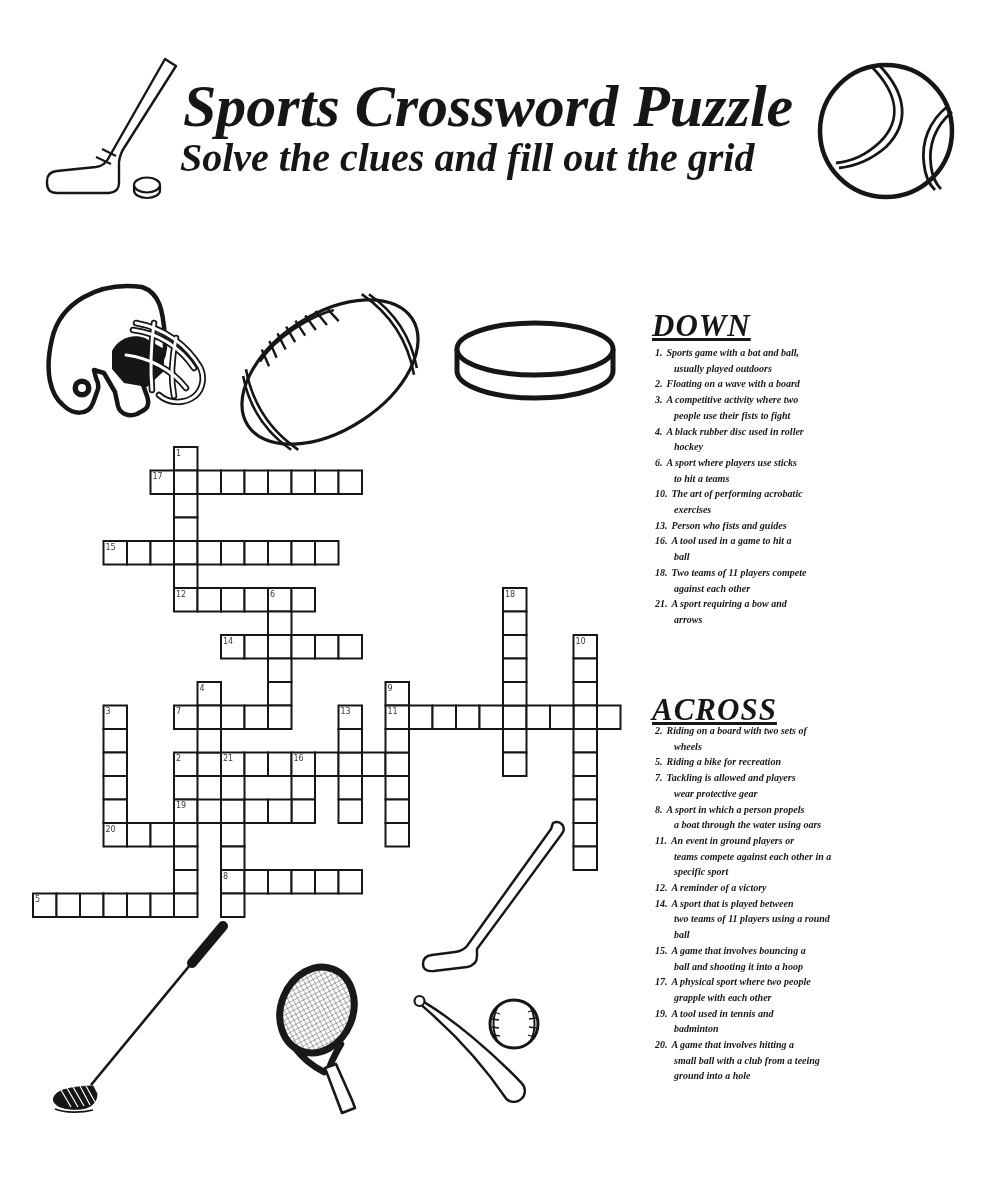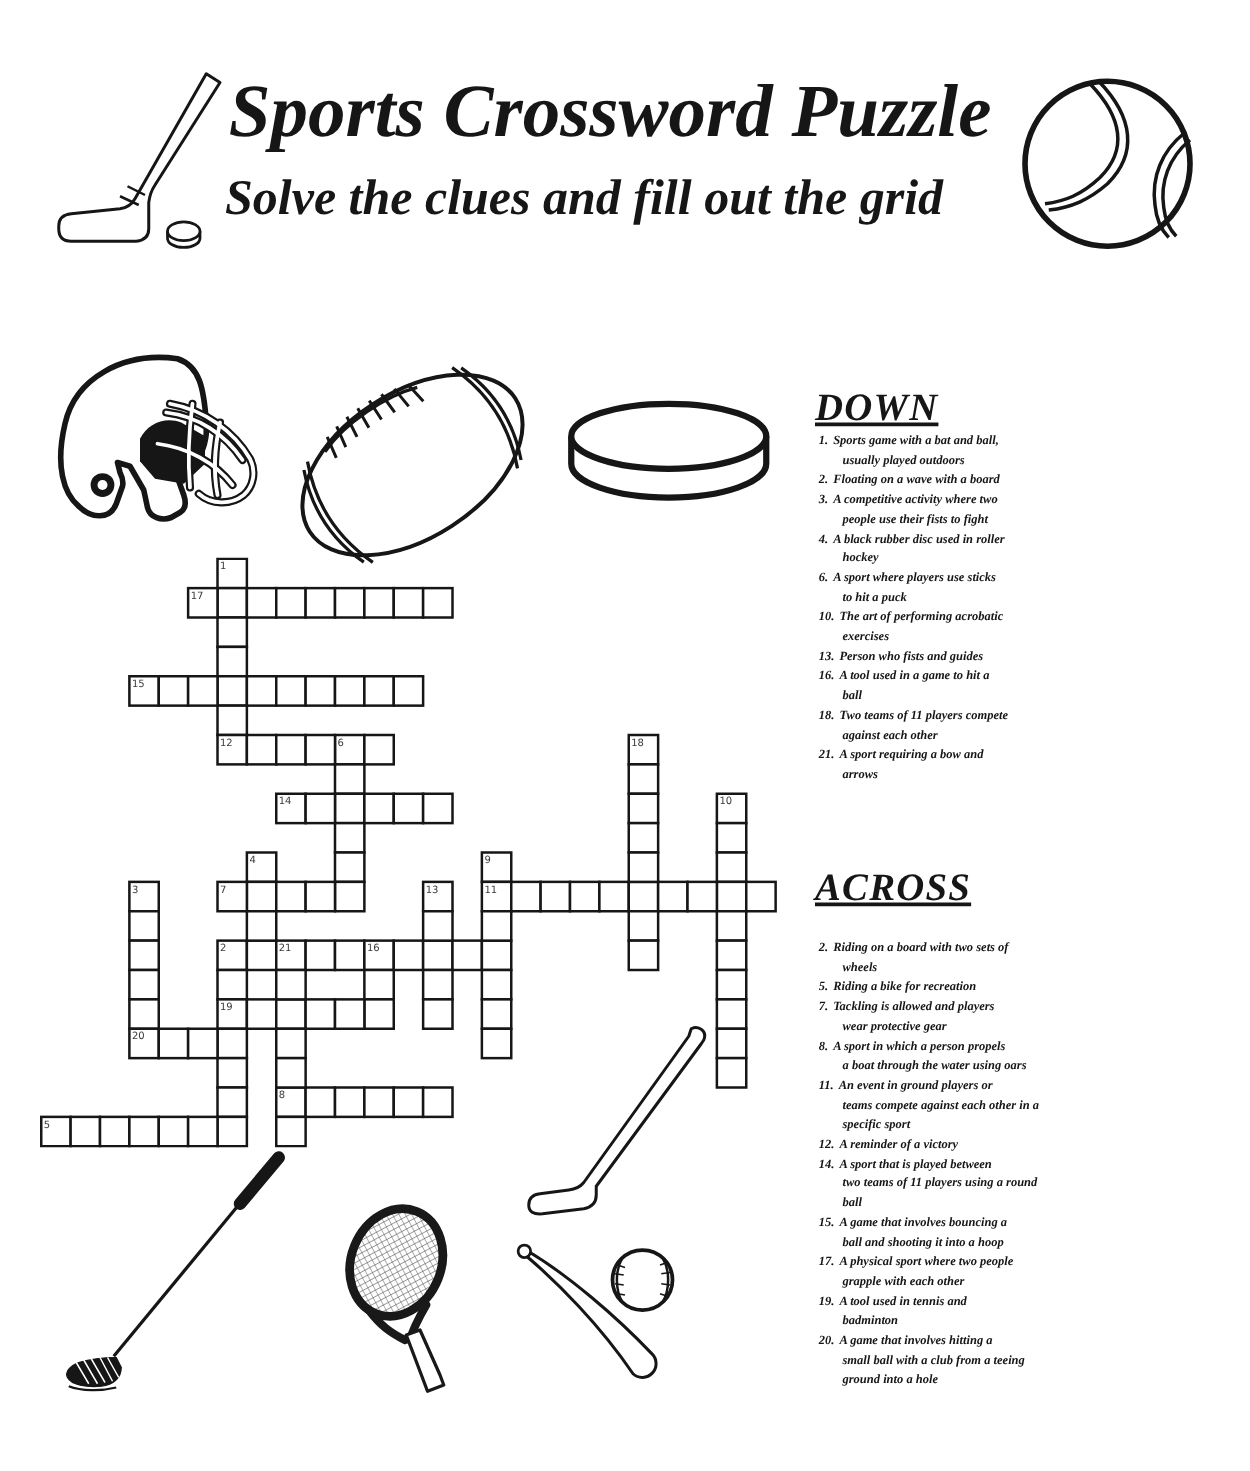--- a/index.html
+++ b/index.html
@@ -1,19 +1,19 @@
 <!DOCTYPE html>
 <html><head>
 <meta charset="utf-8">
 <style>
   html,body{margin:0;padding:0;background:#fff;}
   .canvas{position:relative;width:1000px;height:1177px;background:#fff;overflow:hidden;
           font-family:"Liberation Serif",serif;color:#161616;}
   .abs{position:absolute;}
-  .title{left:183px;top:56px;width:650px;font-size:60px;line-height:66px;
+  .title{left:183px;top:73px;width:650px;font-size:60px;line-height:66px;
          font-style:italic;font-weight:bold;letter-spacing:0px;white-space:nowrap;}
   .subtitle{left:180px;top:134px;width:650px;font-size:40px;line-height:48px;
             font-style:italic;font-weight:bold;white-space:nowrap;}
   .clue-head{font-size:31px;font-style:italic;font-weight:bold;letter-spacing:1px;text-decoration:underline;}
   .clue-list{margin:0;padding:0;list-style:none;width:330px;
              font-size:10px;line-height:15.7px;font-style:italic;font-weight:700;}
   .clue{white-space:pre-line;padding-left:19px;text-indent:-19px;}
   .clue-num{margin-right:4px;}
   #grid-svg rect{fill:#fff;stroke:#161616;stroke-width:2px;}
   #grid-svg text{font:8px "DejaVu Sans",sans-serif;fill:#3a3a3a;}
@@ -234,34 +234,34 @@
   <div class="abs clue-head" style="left:652px;top:308px;">DOWN</div>
   <ol class="abs clue-list" style="left:655px;top:345px;" id="down-list">
       <li class="clue"><span class="clue-num">1.</span><span class="clue-text">Sports game with a bat and ball,
 usually played outdoors</span></li>
       <li class="clue"><span class="clue-num">2.</span><span class="clue-text">Floating on a wave with a board</span></li>
       <li class="clue"><span class="clue-num">3.</span><span class="clue-text">A competitive activity where two
 people use their fists to fight</span></li>
       <li class="clue"><span class="clue-num">4.</span><span class="clue-text">A black rubber disc used in roller
 hockey</span></li>
       <li class="clue"><span class="clue-num">6.</span><span class="clue-text">A sport where players use sticks
-to hit a puck</span></li>
+to hit a teams</span></li>
       <li class="clue"><span class="clue-num">10.</span><span class="clue-text">The art of performing acrobatic
 exercises</span></li>
       <li class="clue"><span class="clue-num">13.</span><span class="clue-text">Person who fists and guides</span></li>
       <li class="clue"><span class="clue-num">16.</span><span class="clue-text">A tool used in a game to hit a
 ball</span></li>
       <li class="clue"><span class="clue-num">18.</span><span class="clue-text">Two teams of 11 players compete
 against each other</span></li>
       <li class="clue"><span class="clue-num">21.</span><span class="clue-text">A sport requiring a bow and
 arrows</span></li>
     </ol>
 
   <div class="abs clue-head" style="left:652px;top:692px;">ACROSS</div>
-  <ol class="abs clue-list" style="left:655px;top:751px;" id="across-list">
+  <ol class="abs clue-list" style="left:655px;top:723px;" id="across-list">
       <li class="clue"><span class="clue-num">2.</span><span class="clue-text">Riding on a board with two sets of
 wheels</span></li>
       <li class="clue"><span class="clue-num">5.</span><span class="clue-text">Riding a bike for recreation</span></li>
       <li class="clue"><span class="clue-num">7.</span><span class="clue-text">Tackling is allowed and players
 wear protective gear</span></li>
       <li class="clue"><span class="clue-num">8.</span><span class="clue-text">A sport in which a person propels
 a boat through the water using oars</span></li>
       <li class="clue"><span class="clue-num">11.</span><span class="clue-text">An event in ground players or
 teams compete against each other in a
 specific sport</span></li>

